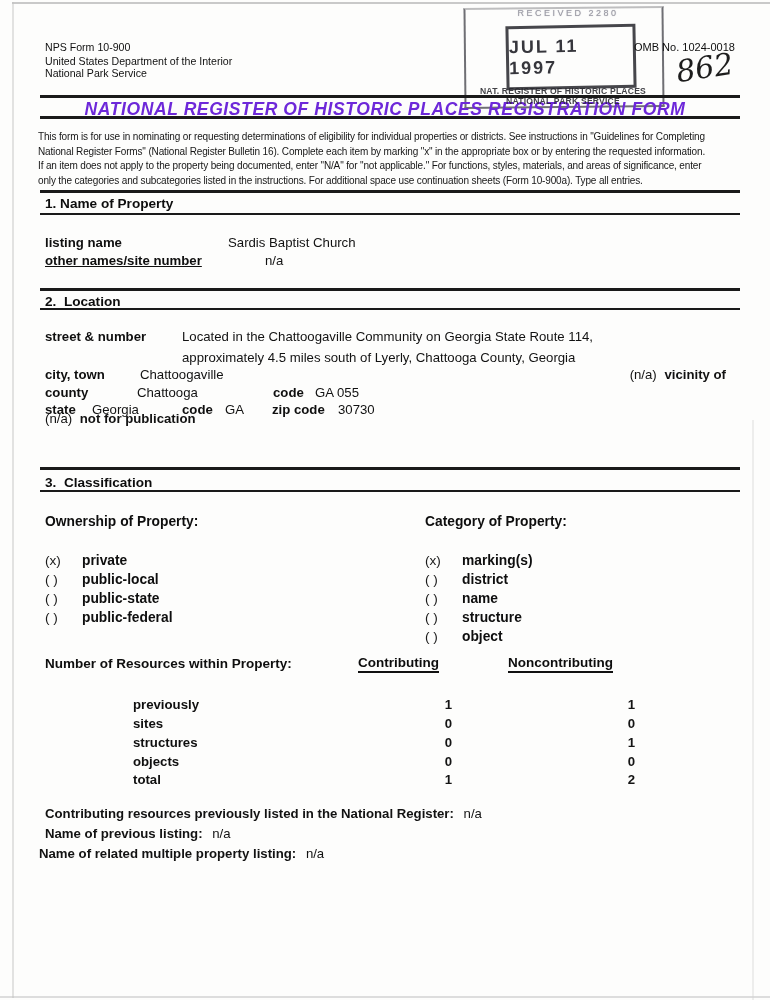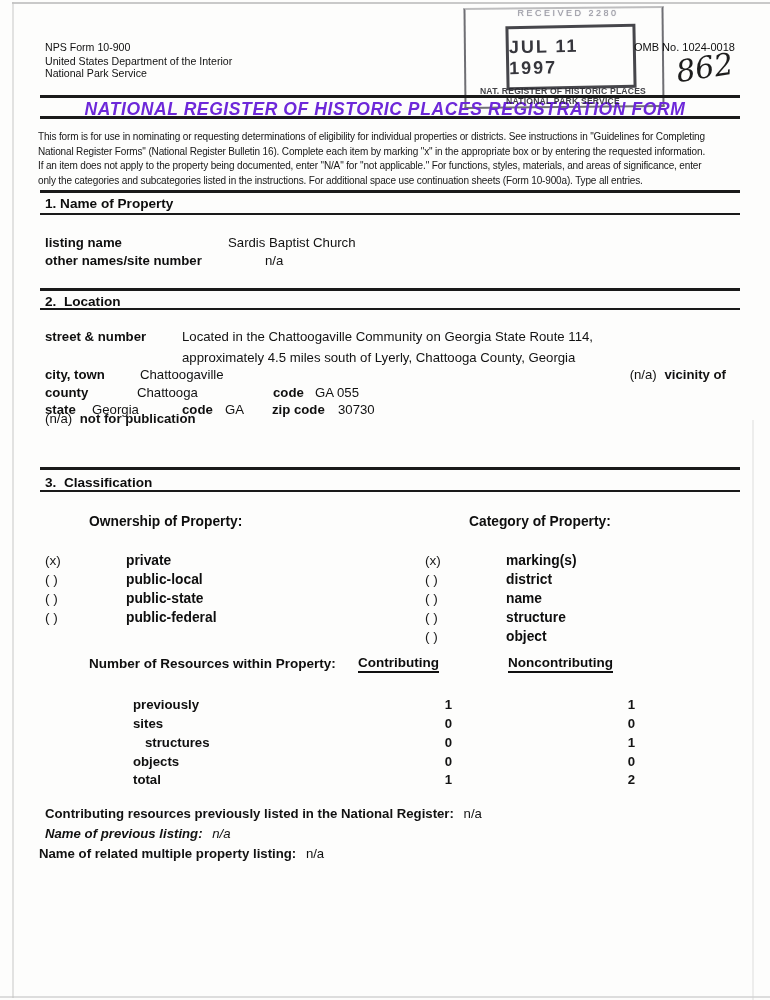--- a/index.html
+++ b/index.html
@@ -21,21 +21,21 @@
   .rule{position:absolute;background:#1a1a1a;}
   .title{
     font-size:17.5px;font-weight:bold;letter-spacing:0.6px;
     color:#6d28d9;text-align:center;font-style:italic;
   }
   .intro{
     font-size:10px;line-height:14.5px;letter-spacing:-0.15px;
     color:#161616;white-space:pre-line;
   }
   .opt-marker{font-size:13.6px;color:#1a1a1a;}
-  .opt-label{font-size:13.8px;font-weight:bold;color:#0e0e0e;margin-left:44px;}
+  .opt-label{font-size:13.8px;font-weight:bold;color:#0e0e0e;}
   .col-head{
     font-size:13.5px;font-weight:bold;color:#0d0d0d;
     border-bottom:2px solid #111;padding-bottom:1px;
   }
   .num{font-size:13.2px;font-weight:bold;text-align:right;width:40px;}
   .val-gap{margin-left:6px;}
   
   .edge-top{position:absolute;left:12px;right:0;top:2px;height:2px;background:#9f9f9f;opacity:.55;}
   .edge-left{position:absolute;left:12px;top:2px;width:2px;height:996px;background:#c2c2c2;opacity:.45;}
   .edge-bottom{position:absolute;left:0;right:0;bottom:2px;height:2px;background:#bdbdbd;opacity:.5;}
@@ -103,21 +103,21 @@
 National Register Forms" (National Register Bulletin 16).  Complete each item by marking "x" in the appropriate box or by entering the requested information.
 If an item does not apply to the property being documented, enter "N/A" for "not applicable."  For functions, styles, materials, and areas of significance, enter
 only the categories and subcategories listed in the instructions.  For additional space use continuation sheets (Form 10-900a).  Type all entries.</div>
 
   <div class="rule" style="left:40px;top:190px;width:700px;height:3px;"></div>
   <div class="abs heading" style="left:45px;top:196px;">1. Name of Property</div>
   <div class="rule" style="left:40px;top:213px;width:700px;height:2px;"></div>
 
   <div class="abs lbl" style="left:45px;top:235px;">listing name</div>
   <div class="abs body-t" style="left:228px;top:235px;">Sardis Baptist Church</div>
-  <div class="abs lbl" style="left:45px;top:253px;">other names/site number</div>
+  <div class="abs lbl" style="left:45px;top:253px;text-decoration:underline;">other names/site number</div>
   <div class="abs body-t" style="left:265px;top:253px;">n/a</div>
 
   <div class="rule" style="left:40px;top:288px;width:700px;height:3px;"></div>
   <div class="abs heading" style="left:45px;top:294px;">2.  Location</div>
   <div class="rule" style="left:40px;top:308px;width:700px;height:2px;"></div>
 
   <div class="abs lbl" style="left:45px;top:329px;">street &amp; number</div>
   <div class="abs body-t" style="left:182px;top:329px;">Located in the Chattoogaville Community on Georgia State Route 114,</div>
   <div class="abs body-t" style="left:182px;top:350px;">approximately 4.5 miles south of Lyerly, Chattooga County, Georgia</div>
 
@@ -177,37 +177,37 @@
   <div class="abs col-head" style="left:508px;top:655px;">Noncontributing</div>
 
   <div class="abs lbl" style="left:133px;top:697px;">previously</div>
   <div class="abs num" style="left:412px;top:697px;">1</div>
   <div class="abs num" style="left:595px;top:697px;">1</div>
 
   <div class="abs lbl" style="left:133px;top:716px;">sites</div>
   <div class="abs num" style="left:412px;top:716px;">0</div>
   <div class="abs num" style="left:595px;top:716px;">0</div>
 
-  <div class="abs lbl" style="left:133px;top:735px;margin-left:12px;">structures</div>
+  <div class="abs lbl" style="left:133px;top:735px;">structures</div>
   <div class="abs num" style="left:412px;top:735px;">0</div>
   <div class="abs num" style="left:595px;top:735px;">1</div>
 
   <div class="abs lbl" style="left:133px;top:754px;">objects</div>
   <div class="abs num" style="left:412px;top:754px;">0</div>
   <div class="abs num" style="left:595px;top:754px;">0</div>
 
   <div class="abs lbl" style="left:133px;top:772px;">total</div>
   <div class="abs num" style="left:412px;top:772px;">1</div>
   <div class="abs num" style="left:595px;top:772px;">2</div>
 
   <div class="abs body-t" style="left:45px;top:806px;">
     <span class="b">Contributing resources previously listed in the National Register:</span>
     <span class="val-gap">n/a</span>
   </div>
-  <div class="abs body-t" style="left:45px;top:826px;font-style:italic;">
+  <div class="abs body-t" style="left:45px;top:826px;">
     <span class="b">Name of previous listing:</span>
     <span class="val-gap">n/a</span>
   </div>
   <div class="abs body-t" style="left:39px;top:846px;">
     <span class="b">Name of related multiple property listing:</span>
     <span class="val-gap">n/a</span>
   </div>
 
 </div>
 

